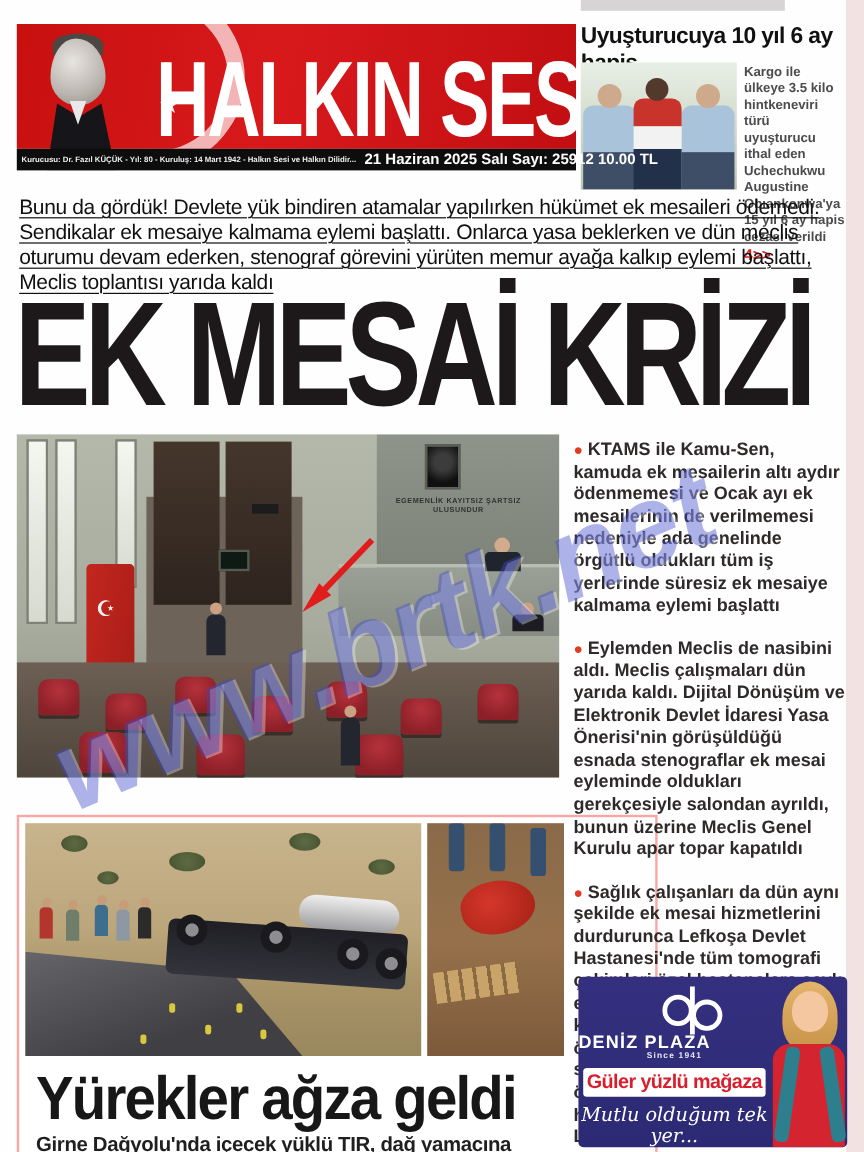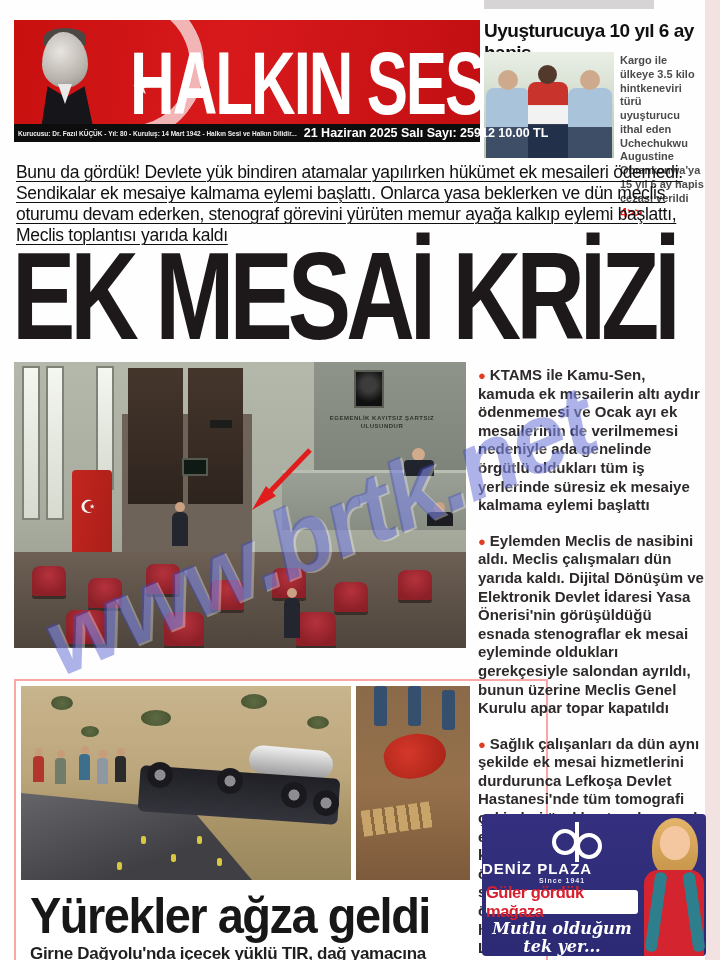--- a/index.html
+++ b/index.html
@@ -94,21 +94,21 @@
   .bl-body { position:absolute; left:14px; top:262px; width:430px; font-size:17px; font-weight:bold; color:#1f1f1f; line-height:1.25; letter-spacing:-.3px; }
   .bl-ref { position:absolute; right:24px; top:288px; font-size:15px; }
 
   
   .ad { position:absolute; left:482px; top:814px; width:224px; height:142px; background:linear-gradient(180deg,#34307f,#2c2a74); border-radius:4px; overflow:hidden; z-index:2; }
   .ad-logo { position:absolute; left:62px; top:6px; }
   .ad-brand { position:absolute; left:0; top:46px; width:160px; text-align:left; color:#fff; font-weight:900; font-size:15px; letter-spacing:1px; }
   .ad-since { position:absolute; left:0; top:63px; width:160px; text-align:center; color:#e8e8f4; font-weight:bold; font-size:7px; letter-spacing:1px; }
   .ad-band { position:absolute; left:4px; top:76px; width:152px; height:24px; background:#fff; border-radius:3px; display:flex; align-items:center; justify-content:center; }
   .ad-band span { color:#d81f2e; font-weight:900; font-size:16.5px; letter-spacing:-.5px; }
-  .ad-script { position:absolute; left:0; top:106px; width:160px; text-align:center; color:#fff; font-family:"DejaVu Serif", serif; font-style:italic; font-weight:bold; font-size:16px; line-height:1.15; }
+  .ad-script { position:absolute; left:0; top:106px; width:160px; text-align:center; color:#fff; font-family:"DejaVu Serif", serif; font-style:italic; font-weight:normal; font-size:16px; line-height:1.15; }
   .girl { position:absolute; right:0; top:0; width:70px; height:142px; }
   .girl-hair { position:absolute; right:8px; top:4px; width:46px; height:58px; background:linear-gradient(180deg,#e3b469,#c79449); border-radius:50% 50% 40% 40%; }
   .girl-face { position:absolute; right:16px; top:12px; width:30px; height:34px; background:#f4c7a1; border-radius:48%; }
   .girl-shirt { position:absolute; right:2px; top:56px; width:60px; height:86px; background:#d42430; border-radius:14px 14px 0 0; }
   .strap { position:absolute; width:12px; height:80px; background:#2e7f8e; border-radius:5px; top:58px; }
 </style>
 </head>
 <body>
 
 <div id="page">
@@ -233,21 +233,21 @@
 
   <div class="ad">
     <svg class="ad-logo" width="66" height="44">
       <line x1="33" y1="2" x2="33" y2="42" stroke="#fff" stroke-width="4"></line>
       <circle cx="21" cy="22" r="11" fill="none" stroke="#fff" stroke-width="4"></circle>
       <circle cx="45" cy="26" r="11" fill="none" stroke="#fff" stroke-width="4"></circle>
     </svg>
     <div class="ad-brand">DENİZ PLAZA</div>
     <div class="ad-since">Since 1941</div>
     <div class="ad-band">
-        <span>Güler gördük mağaza</span>
+        <span>Güler yüzlü mağaza</span>
       </div>
     <div class="ad-script">Mutlu olduğum tek yer...</div>
     <div class="girl">
       <div class="girl-hair"></div>
       <div class="girl-face"></div>
       <div class="girl-shirt"></div>
       <div class="strap" style="right:44px; transform:rotate(8deg);"></div>
       <div class="strap" style="right:6px; transform:rotate(-8deg);"></div>
     </div>
   </div>

